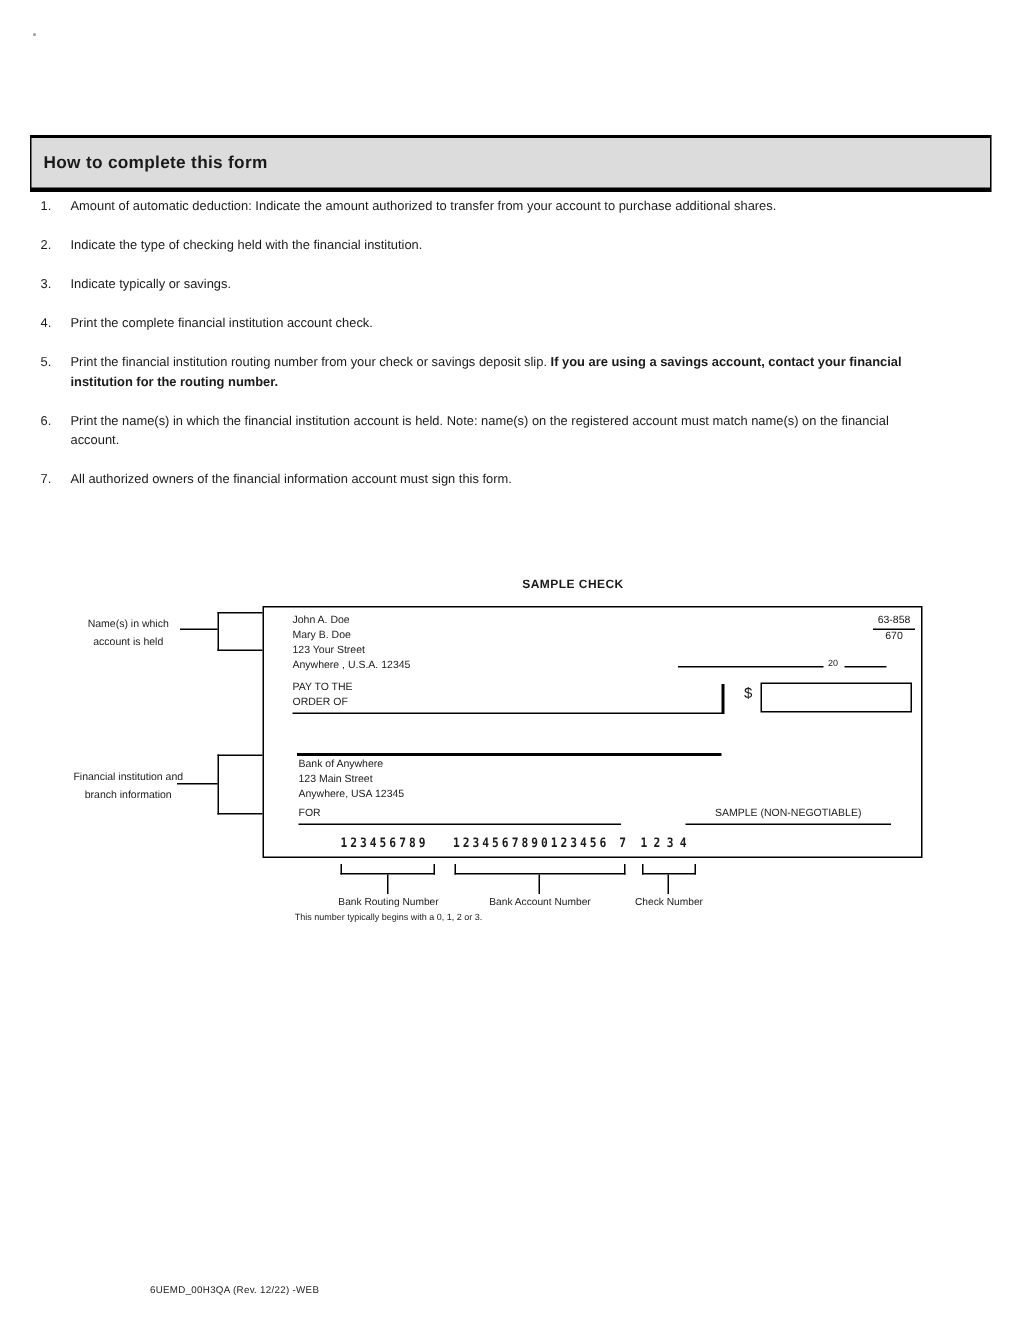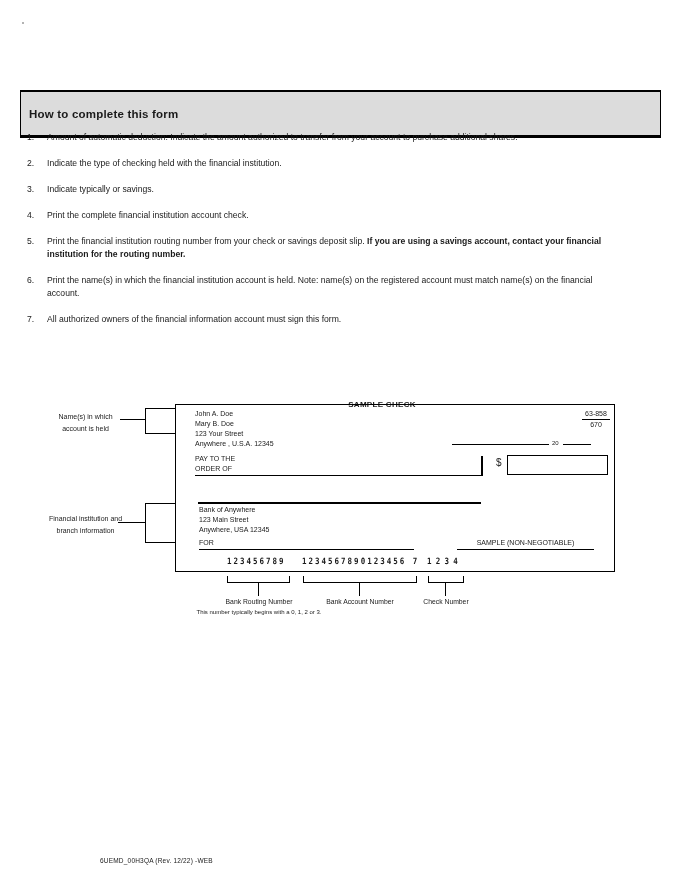--- a/index.html
+++ b/index.html
@@ -8,37 +8,37 @@
     position:relative; width:680px; height:880px; background:#ffffff;
     font-family:"Liberation Sans", sans-serif; color:#1a1a1a; overflow:hidden;
   }
   .abs { position:absolute; }
 
   
   .stray { width:2px; height:2px; background:#9a9a9a; border-radius:50%; }
 
   
   .header-bar {
-    left:20px; top:90px; width:641px; height:48px;
+    left:20px; top:90px; width:641px; height:38px;
     background:#dcdcdc;
     border-top:2.5px solid #000; border-bottom:3px solid #000;
     border-left:1px solid #000; border-right:1px solid #000;
     display:flex; align-items:center; padding-left:8px;
   }
   .header-bar .title { font-size:11.5px; font-weight:bold; letter-spacing:0.2px; }
 
   
   .instructions { left:27px; top:131px; width:585px; font-size:8.6px; line-height:13px; }
   .instr { display:flex; margin-bottom:13px; }
   .instr .num { width:20px; flex:0 0 20px; }
   .instr .txt { flex:1; }
   .instr .txt b { font-weight:bold; }
 
   
-  .check-title { left:332px; top:400px; width:100px; text-align:center;
+  .check-title { left:332px; top:385px; width:100px; text-align:center;
     font-size:8px; font-weight:bold; letter-spacing:0.3px; }
 
   
   .side-label { font-size:7px; line-height:11.5px; text-align:center; }
   .hline { background:#000; height:1.4px; }
   .bracket-right { border-top:1.4px solid #000; border-bottom:1.4px solid #000; border-left:1.4px solid #000; }
 
   
   .check { left:175px; top:404px; width:440px; height:168px; border:1.7px solid #000; }
   .check .blk { position:absolute; font-size:7px; line-height:10px; }

